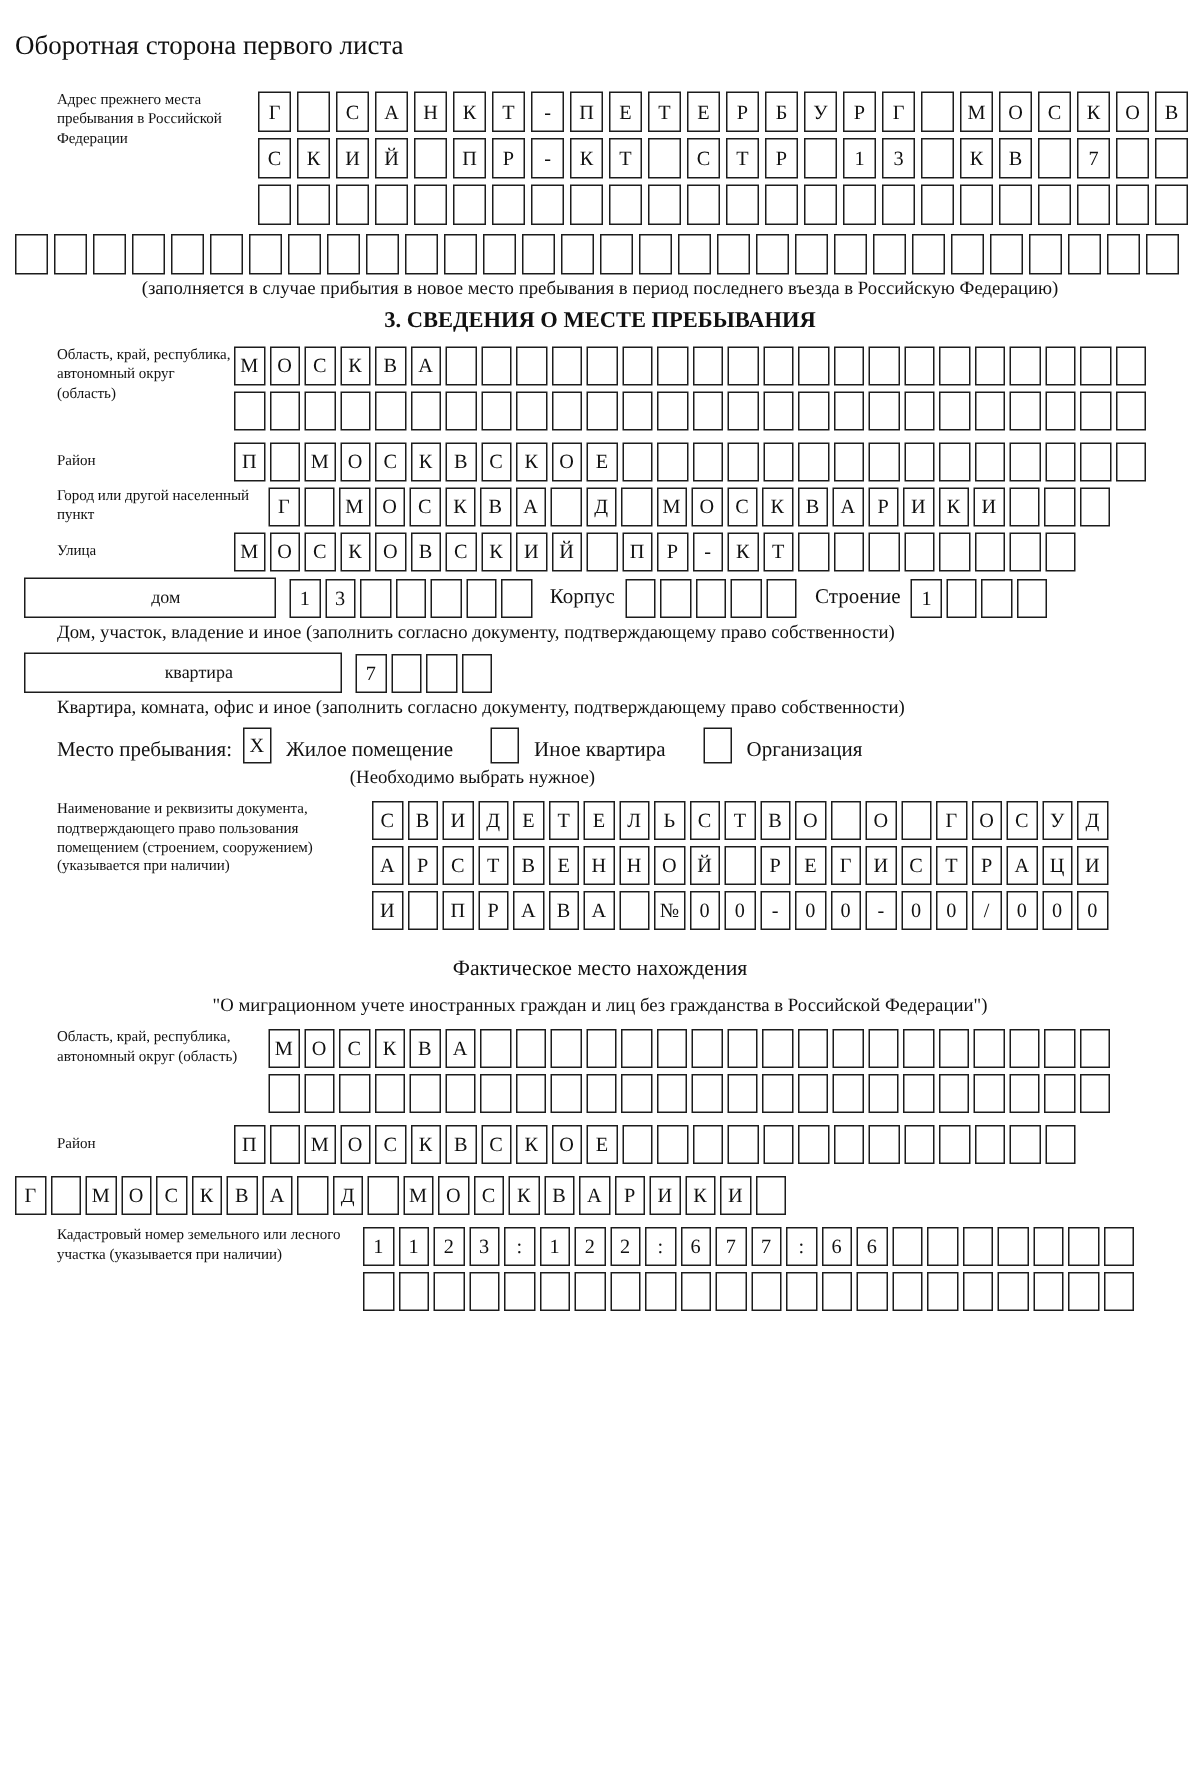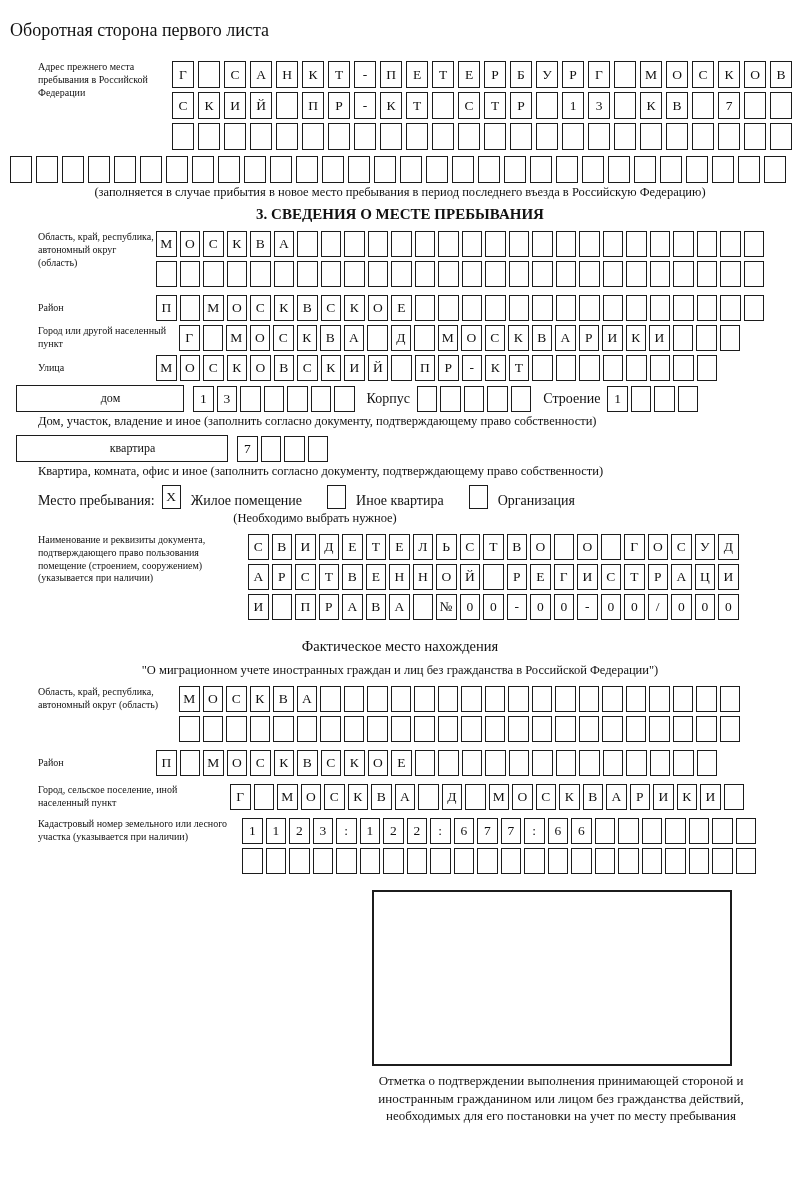--- a/index.html
+++ b/index.html
@@ -384,21 +384,21 @@
     <span class="ckbox">X</span>
     <span class="mopt">Жилое помещение</span>
     <span class="ckbox"></span>
     <span class="mopt">Иное квартира</span>
     <span class="ckbox"></span>
     <span class="mopt">Организация</span>
   </div>
   <div class="caption" style="margin-right:170px;">(Необходимо выбрать нужное)</div>
 
   <div class="field" style="margin-top:8px;">
-    <div class="flabel w-doc">Наименование и реквизиты документа, подтверждающего право пользования помещение (строением, сооружением) (указывается при наличии)</div>
+    <div class="flabel w-doc">Наименование и реквизиты документа, подтверждающего право пользования помещением (строением, сооружением) (указывается при наличии)</div>
     <div>
       <div class="cellrow">
           <span class="cell">С</span>
           <span class="cell">В</span>
           <span class="cell">И</span>
           <span class="cell">Д</span>
           <span class="cell">Е</span>
           <span class="cell">Т</span>
           <span class="cell">Е</span>
           <span class="cell">Л</span>
@@ -550,21 +550,20 @@
         <span class="cell"></span>
         <span class="cell"></span>
         <span class="cell"></span>
         <span class="cell"></span>
         <span class="cell"></span>
         <span class="cell"></span>
       </div>
   </div>
 
   <div class="field vcenter" style="margin-top:8px;">
-    <div class="flabel w-factgorod">Город, сельское поселение, иной населенный пункт</div>
     <div class="cellrow" style="margin-bottom:0;">
         <span class="cell">Г</span>
         <span class="cell"></span>
         <span class="cell">М</span>
         <span class="cell">О</span>
         <span class="cell">С</span>
         <span class="cell">К</span>
         <span class="cell">В</span>
         <span class="cell">А</span>
         <span class="cell"></span>
@@ -631,18 +630,14 @@
           <span class="cell"></span>
           <span class="cell"></span>
           <span class="cell"></span>
           <span class="cell"></span>
           <span class="cell"></span>
           <span class="cell"></span>
         </div>
     </div>
   </div>
 
-  <div class="stamp-area">
-    <div class="stamp-box"></div>
-    <div class="stamp-caption">Отметка о подтверждении выполнения принимающей стороной и иностранным гражданином или лицом без гражданства действий, необходимых для его постановки на учет по месту пребывания</div>
-  </div>
 
 </div>
 
 </body></html>

